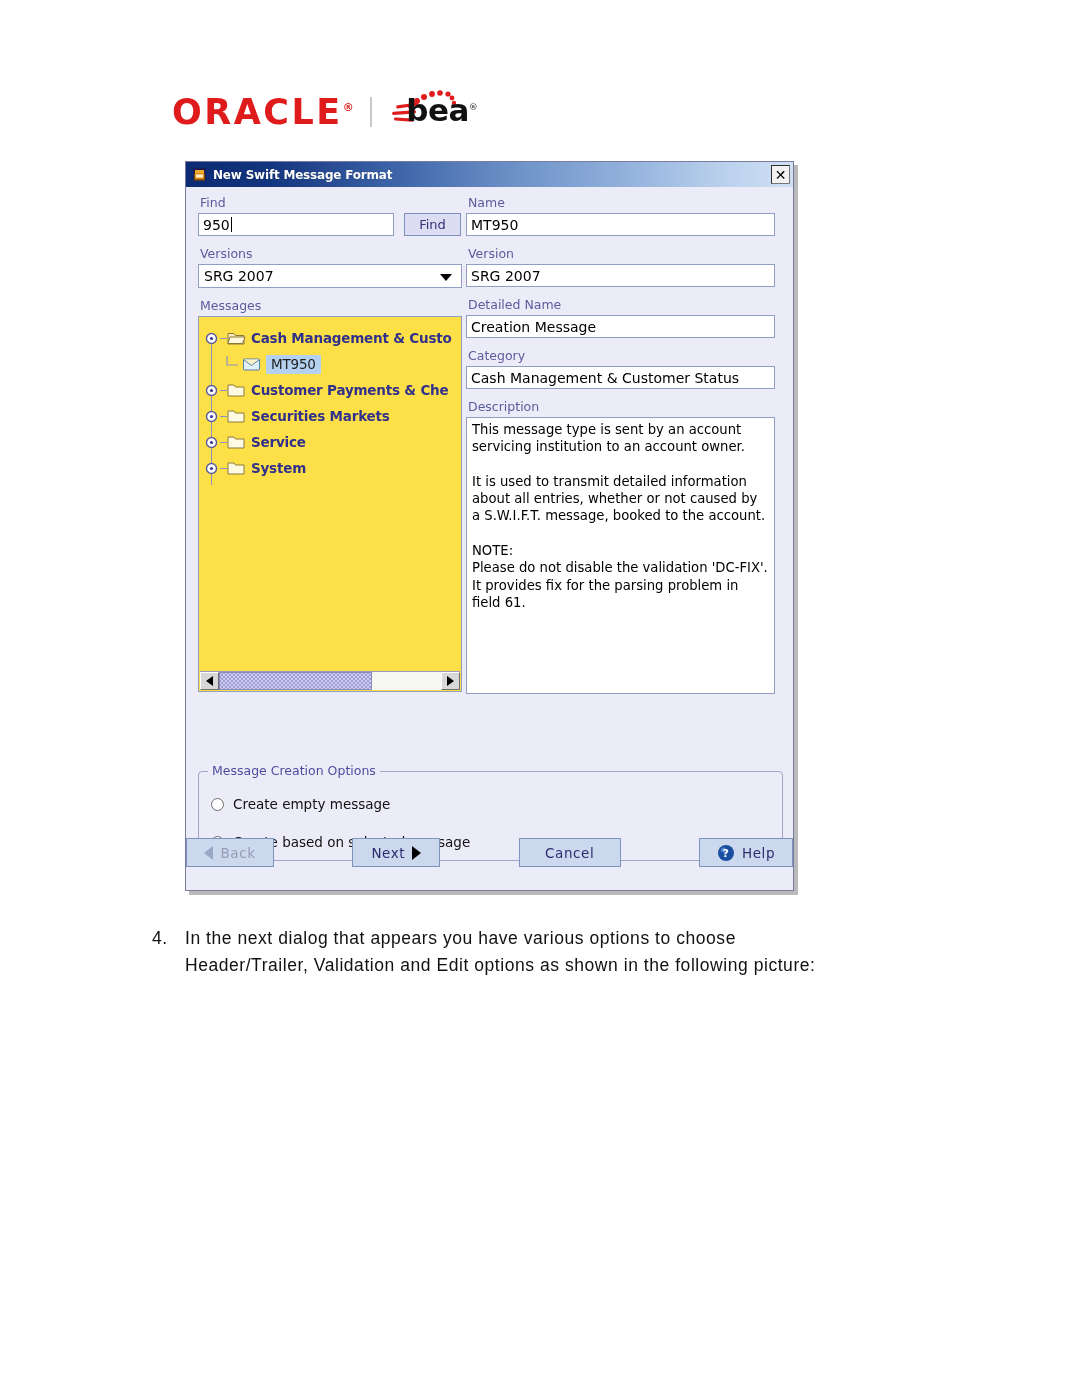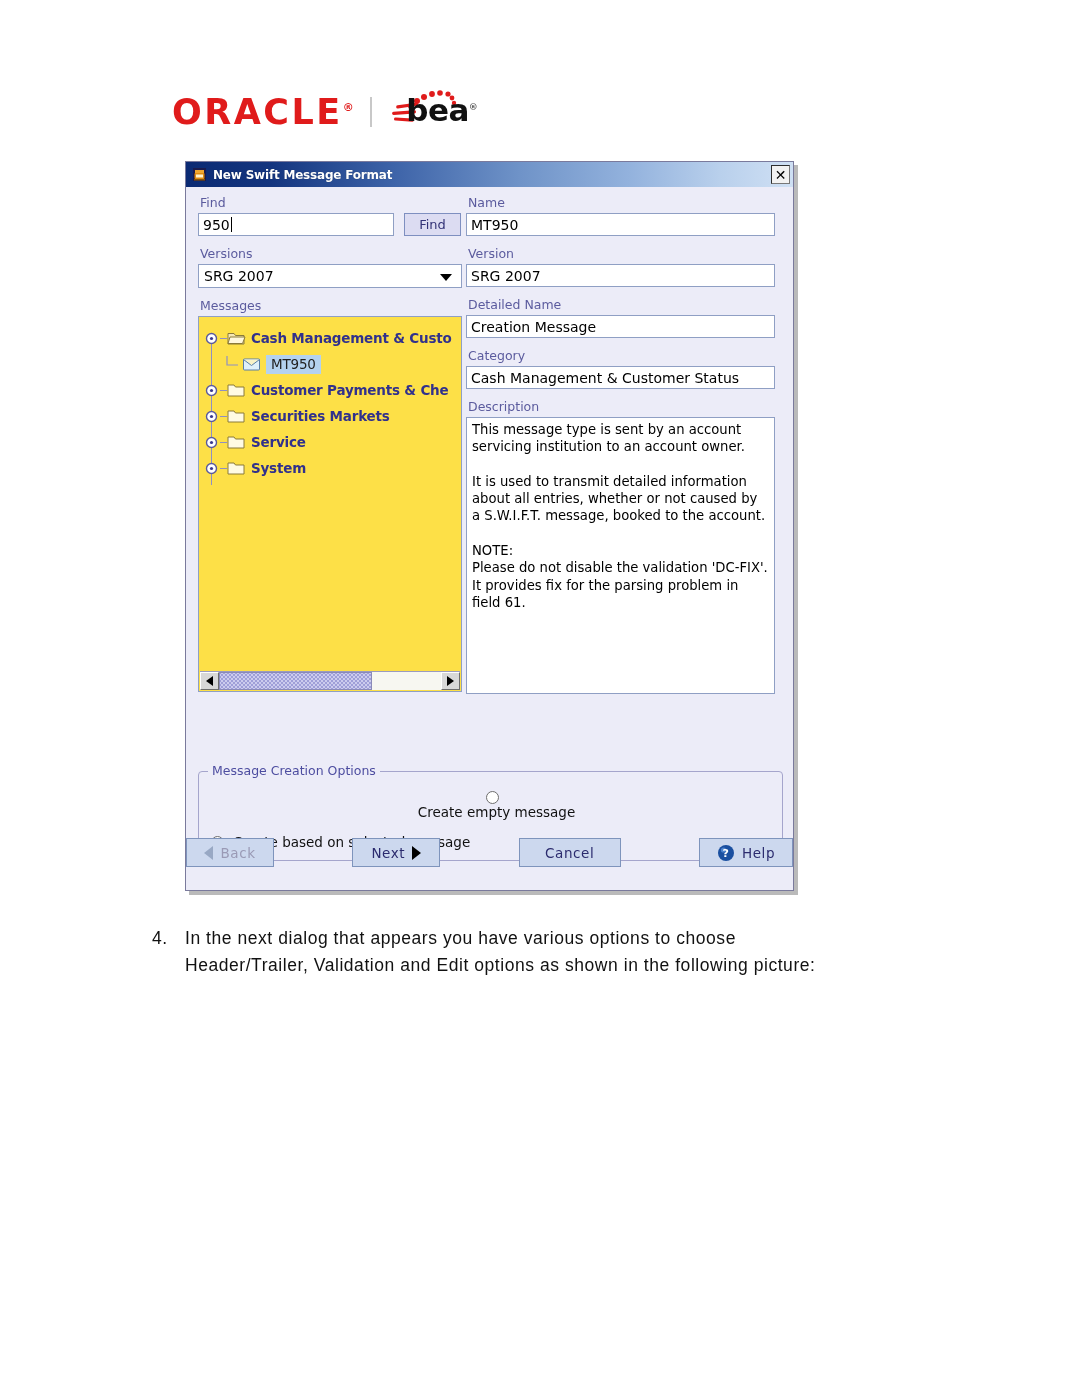--- a/index.html
+++ b/index.html
@@ -363,21 +363,21 @@
     color: #4d4da0;
     white-space: nowrap;
   }
   .radio-row {
     display: flex;
     align-items: center;
     height: 26px;
     margin-left: 12px;
     cursor: pointer;
   }
-  .radio-row.first { margin-top: 19px; flex-direction: column; }
+  .radio-row.first { margin-top: 19px; }
   .radio-row.second { margin-top: 12px; }
   .radio {
     width: 13px;
     height: 13px;
     border: 1.5px solid #6e6e6e;
     border-radius: 50%;
     background: #fff;
     margin-right: 9px;
     flex: none;
     position: relative;

